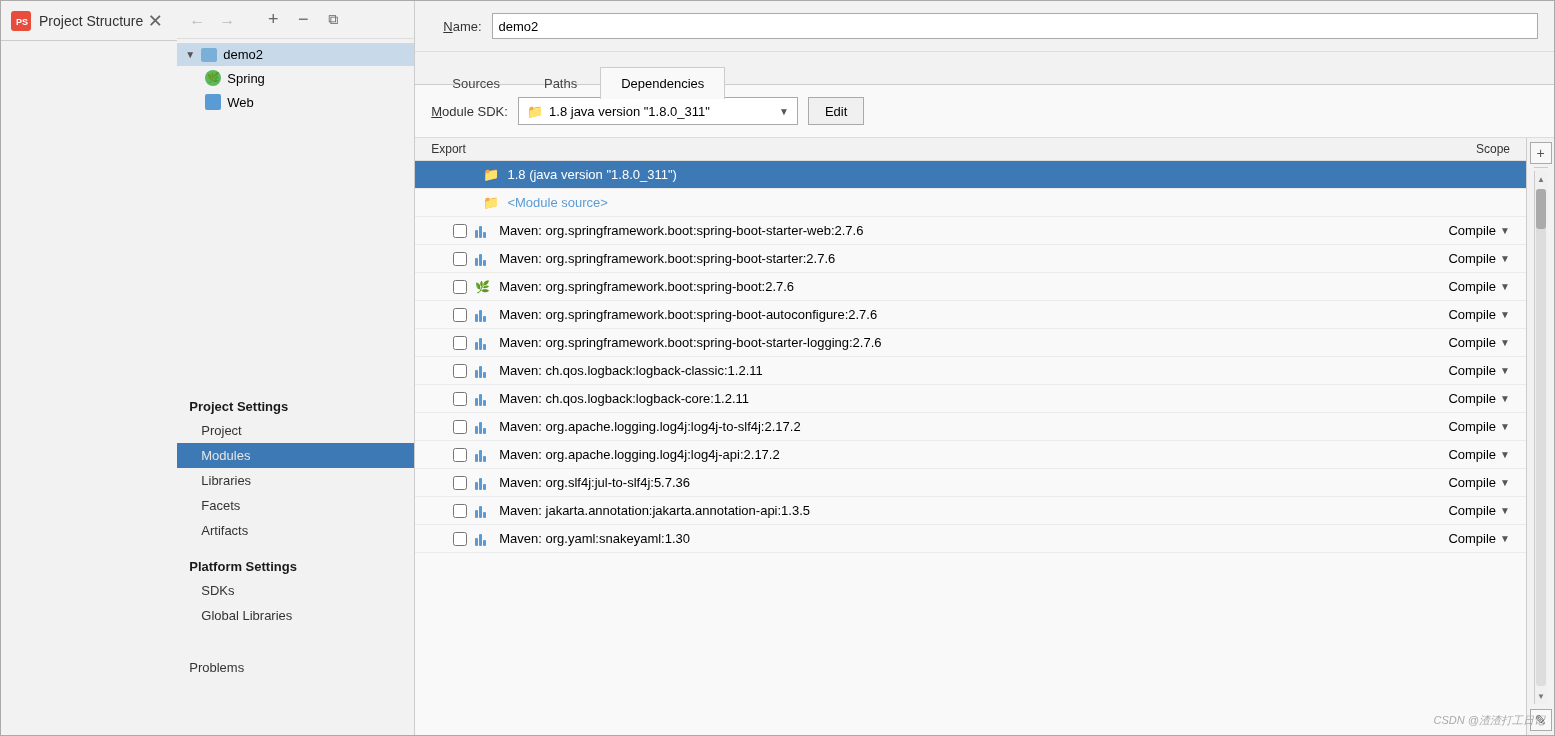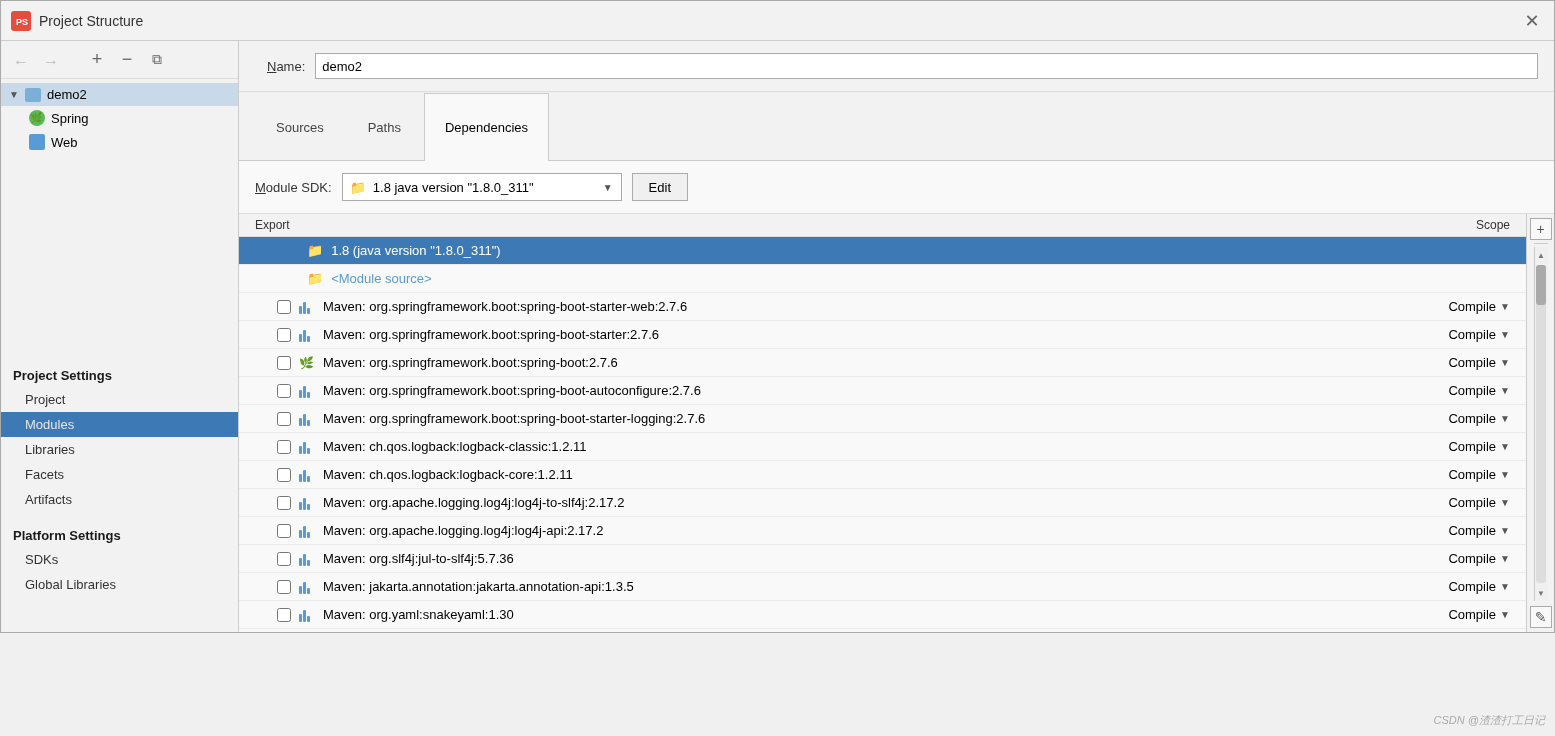--- a/index.html
+++ b/index.html
@@ -1,24 +1,24 @@
 <!DOCTYPE html>
 <html><head>
   <meta charset="utf-8">
   <style>
     * { box-sizing: border-box; margin: 0; padding: 0; }
     body { font-family: 'Segoe UI', Arial, sans-serif; font-size: 13px; background: #f0f0f0; }
 
     .window {
       width: 1555px;
-      height: 633px;
+      height: 736px;
       background: #f2f2f2;
       border: 1px solid #aaa;
       display: flex;
-      flex-direction: column;
+      flex-direction: row;
       overflow: hidden;
     }
 
     .title-bar {
       height: 40px;
       background: #f2f2f2;
       display: flex;
       align-items: center;
       padding: 0 10px;
       border-bottom: 1px solid #ccc;
@@ -222,29 +222,29 @@
 
     .tabs-row {
       display: flex;
       align-items: flex-end;
       background: #f2f2f2;
       border-bottom: 1px solid #ccc;
       padding: 0 16px;
     }
 
     .tab {
-      padding: 26px 20px;
+      padding: 8px 20px;
       cursor: pointer;
       font-size: 13px;
       color: #444;
       border: 1px solid transparent;
       border-bottom: none;
       margin-right: 2px;
       position: relative;
-      top: 1px;
+      top: 15px;
     }
 
     .tab.active {
       background: #f9f9f9;
       border-color: #ccc;
       border-bottom-color: #f9f9f9;
       color: #000;
     }
 
     .sdk-row {

